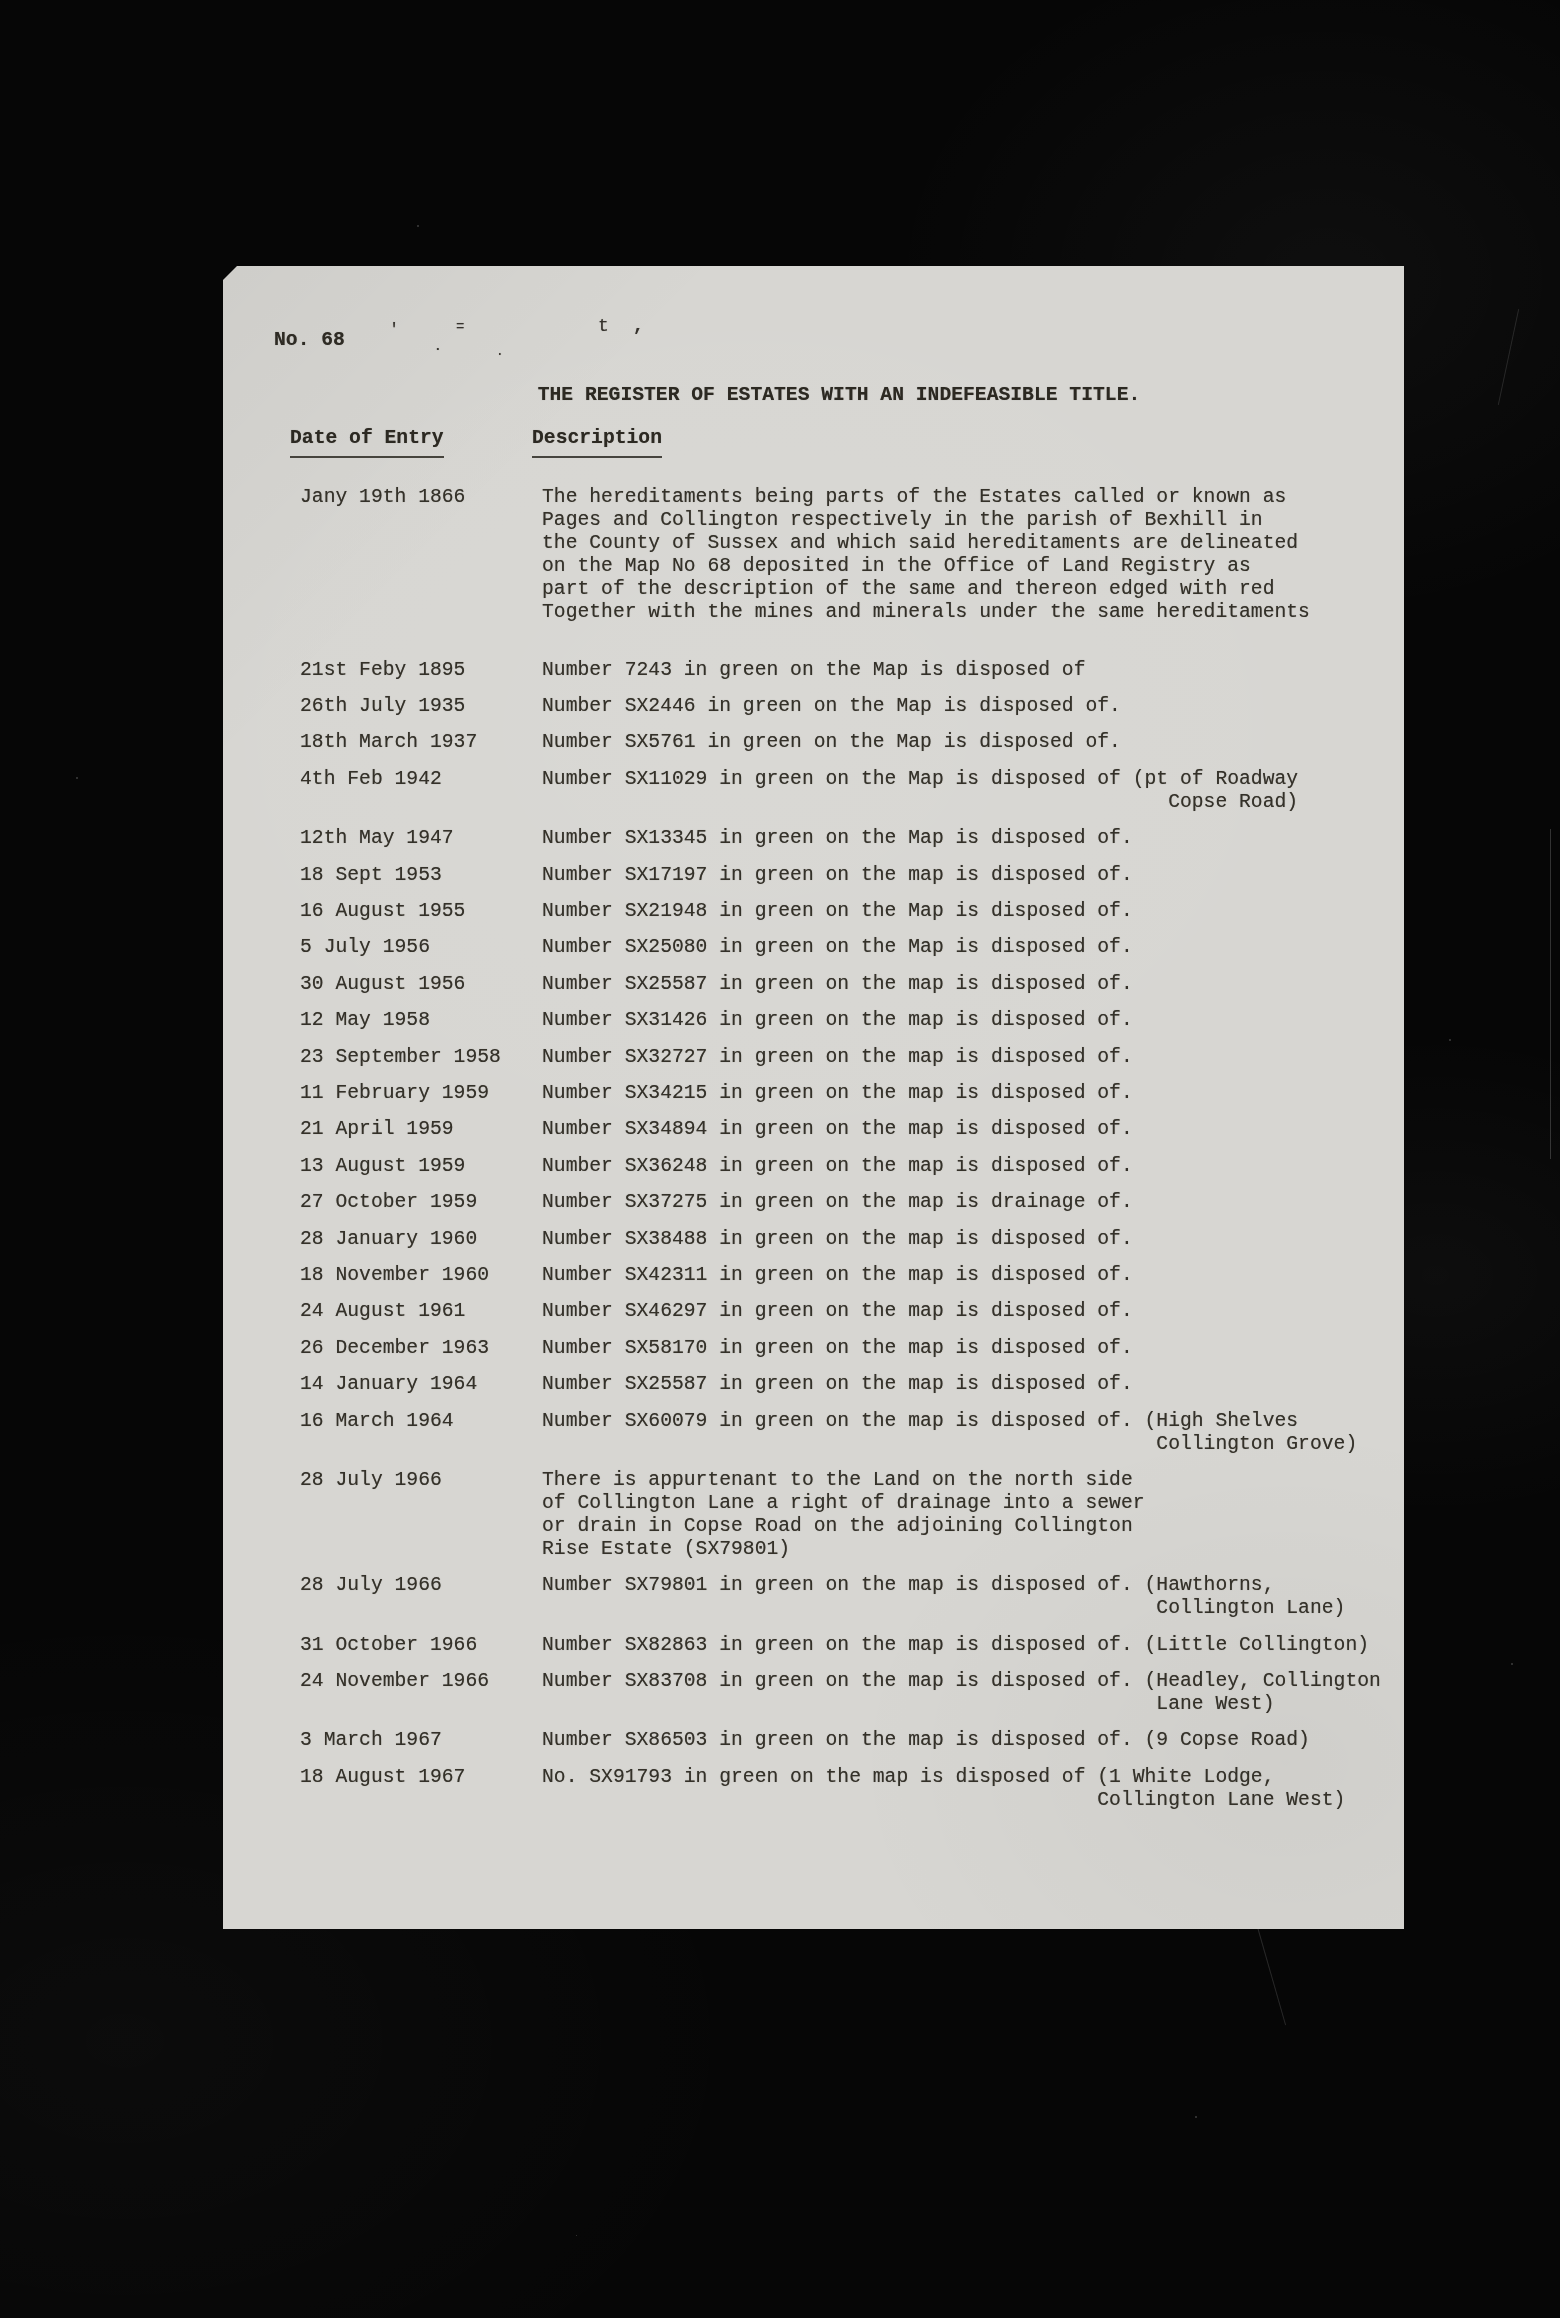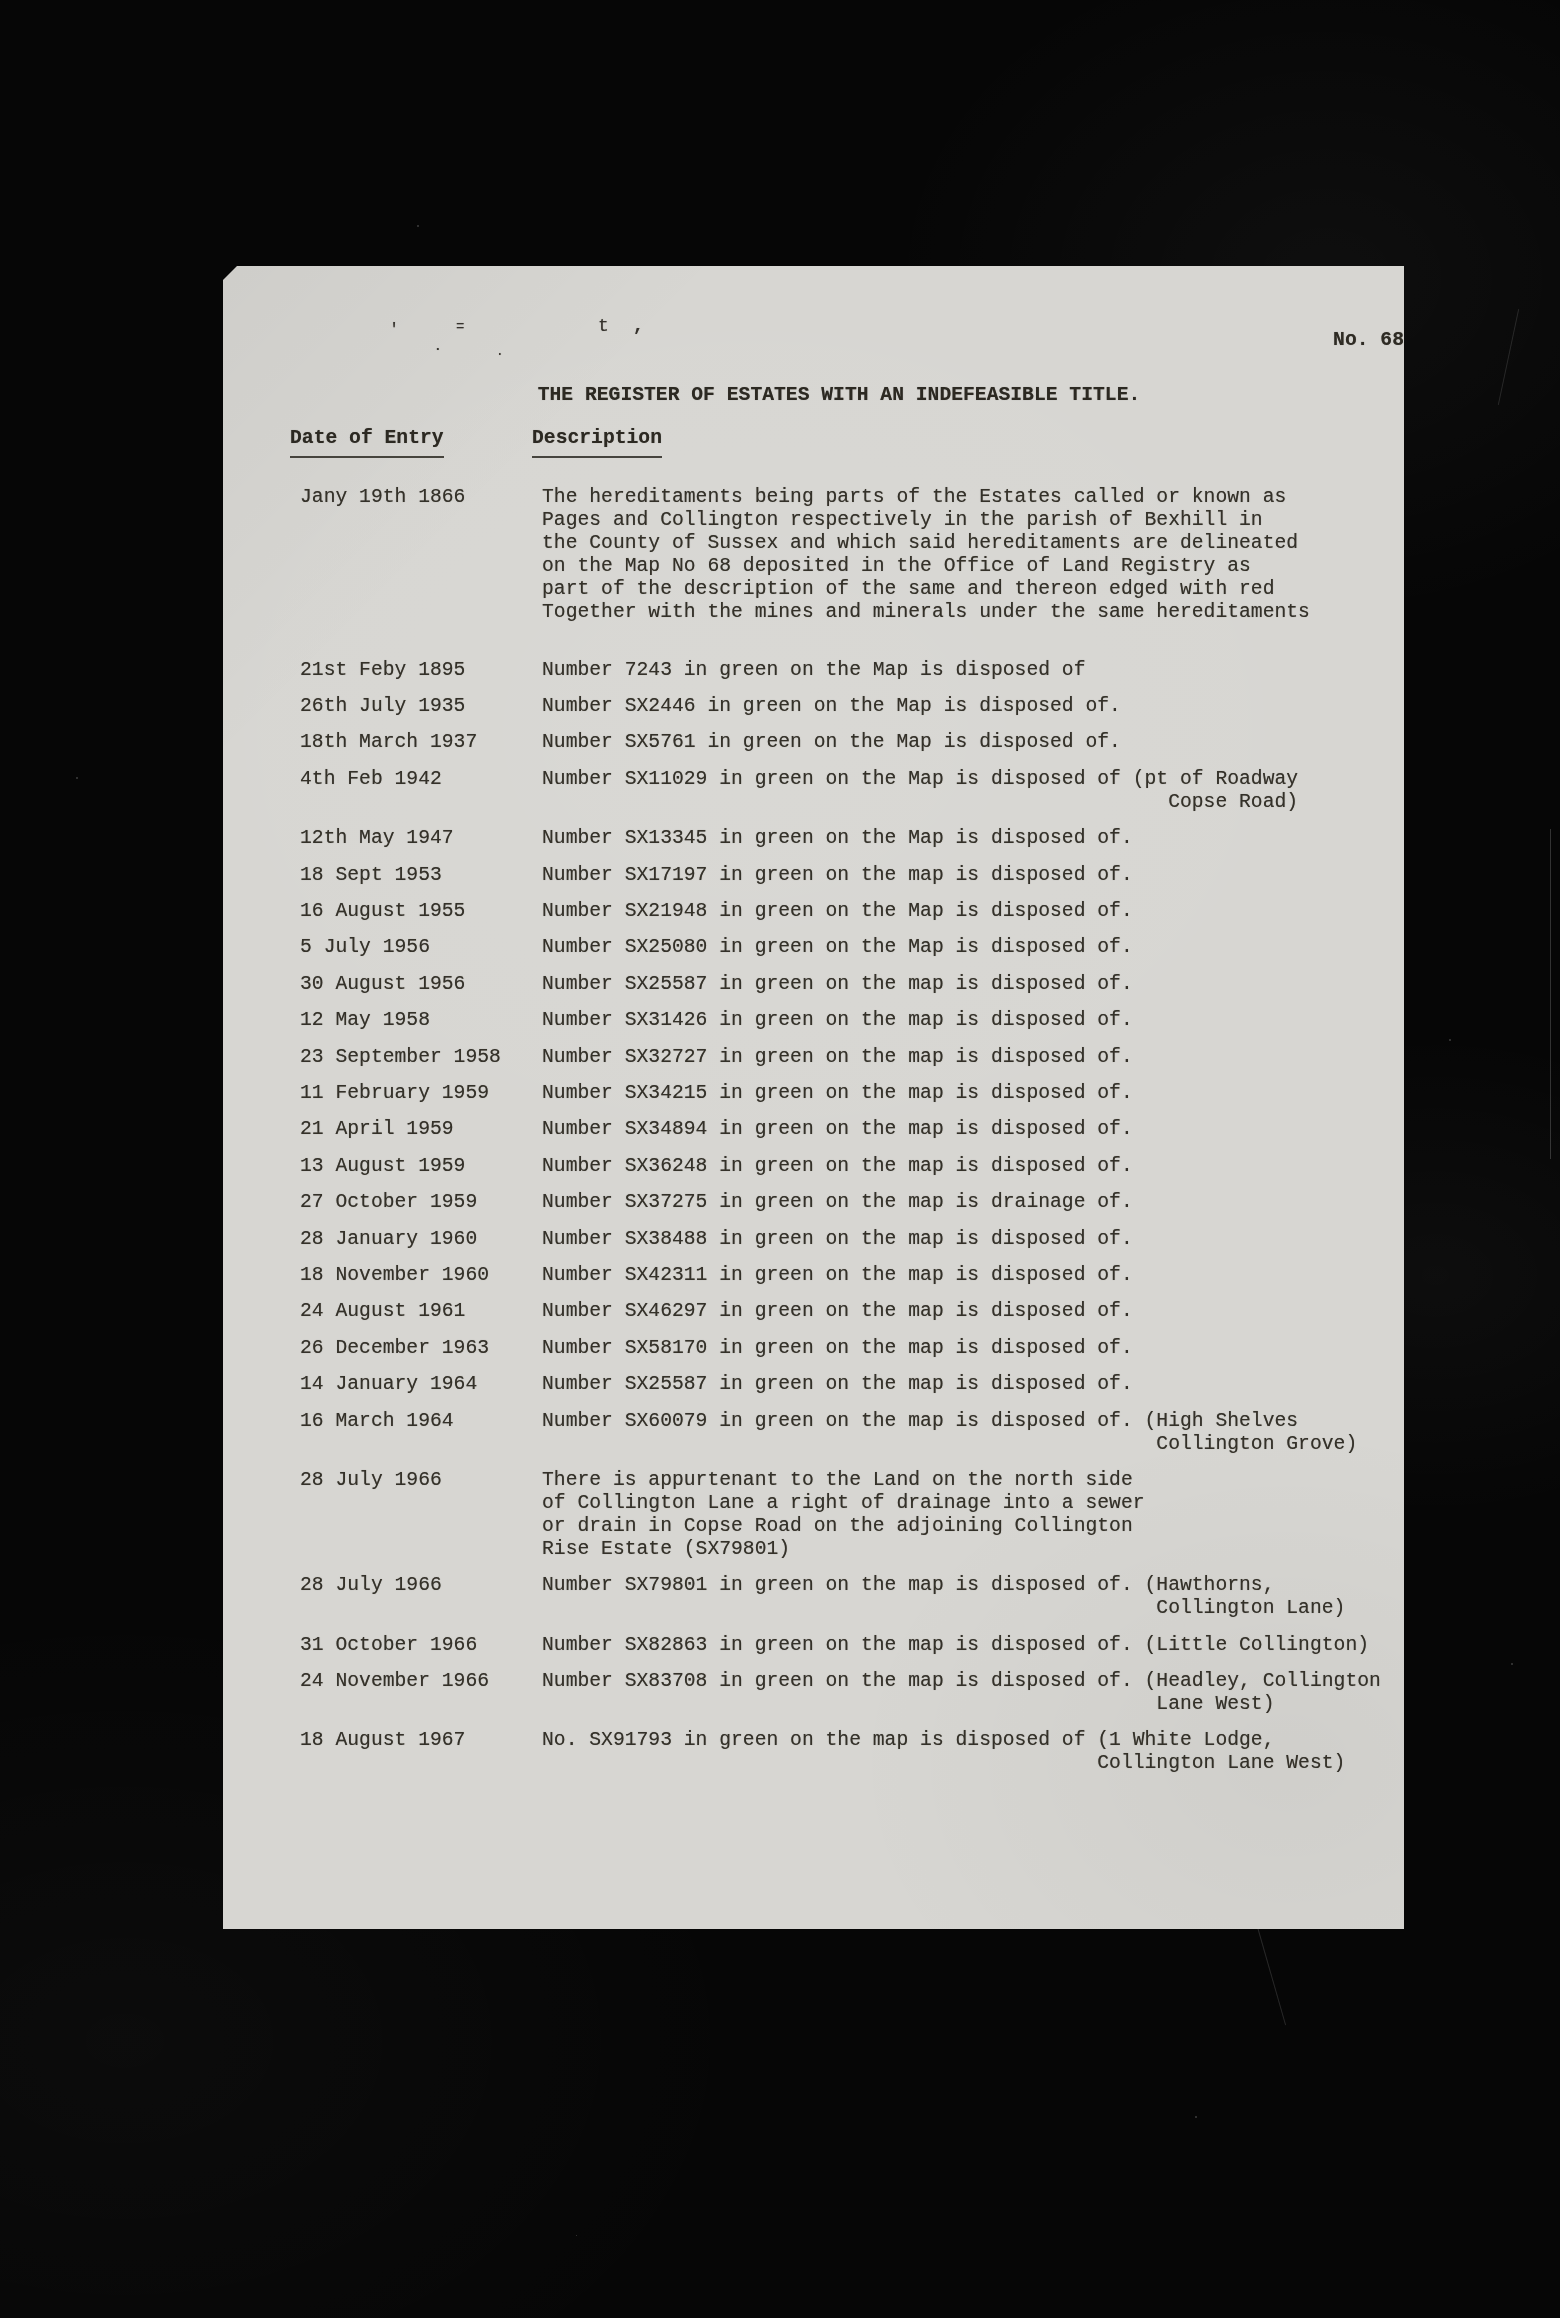--- a/index.html
+++ b/index.html
@@ -21,21 +21,21 @@
     background:
       radial-gradient(ellipse 984px 773px at 45% 28%, rgba(255,255,255,0.055), transparent 65%),
       radial-gradient(ellipse 633px 492px at 90% 90%, rgba(0,0,0,0.035), transparent 70%),
       linear-gradient(135deg, rgba(0,0,0,0.04), rgba(0,0,0,0) 18%),
       #d7d6d2;
     clip-path:polygon(14px 0, 100% 0, 100% 100%, 0 100%, 0 14px);
     color:#343129;
     font-size:19.7px;line-height:23px;
     text-shadow:0 0 0.7px rgba(52,49,41,0.55);
   }
-  .page-number{margin-top:63px;text-align:right;padding-left:51px;font-weight:bold;color:#2e2b24;}
+  .page-number{margin-top:63px;text-align:left;padding-left:51px;font-weight:bold;color:#2e2b24;}
   .doc-title{margin-top:32px;text-align:center;padding-left:51px;font-weight:bold;color:#2c2922;}
   .headers{display:flex;margin-top:19.7px;padding-left:67px;align-items:flex-start;}
   .hslot-date{width:242px;flex:none;}
   .hdr{
     display:inline-block;font-weight:bold;color:#2c2922;
     border-bottom:2.8px solid rgba(45,42,35,0.85);padding-bottom:6px;
   }
   .hdr-desc{}
   .entries{margin-top:28px;padding-left:77px;}
   .entry{display:flex;margin-bottom:13.4px;}
@@ -234,20 +234,24 @@
     <div class="edate">31 October 1966</div>
     <pre class="edesc">Number SX82863 in green on the map is disposed of. (Little Collington)</pre>
   </div>
 
   <div class="entry">
     <div class="edate">24 November 1966</div>
     <pre class="edesc">Number SX83708 in green on the map is disposed of. (Headley, Collington
                                                     Lane West)</pre>
   </div>
 
+  <div class="entry">
+    <div class="edate">3 March 1967</div>
+    <pre class="edesc">Number SX86503 in green on the map is disposed of. (9 Copse Road)</pre>
+  </div>
 
   <div class="entry">
     <div class="edate">18 August 1967</div>
     <pre class="edesc">No. SX91793 in green on the map is disposed of (1 White Lodge,
                                                Collington Lane West)</pre>
   </div>
 
 </div>
 
   </div>

